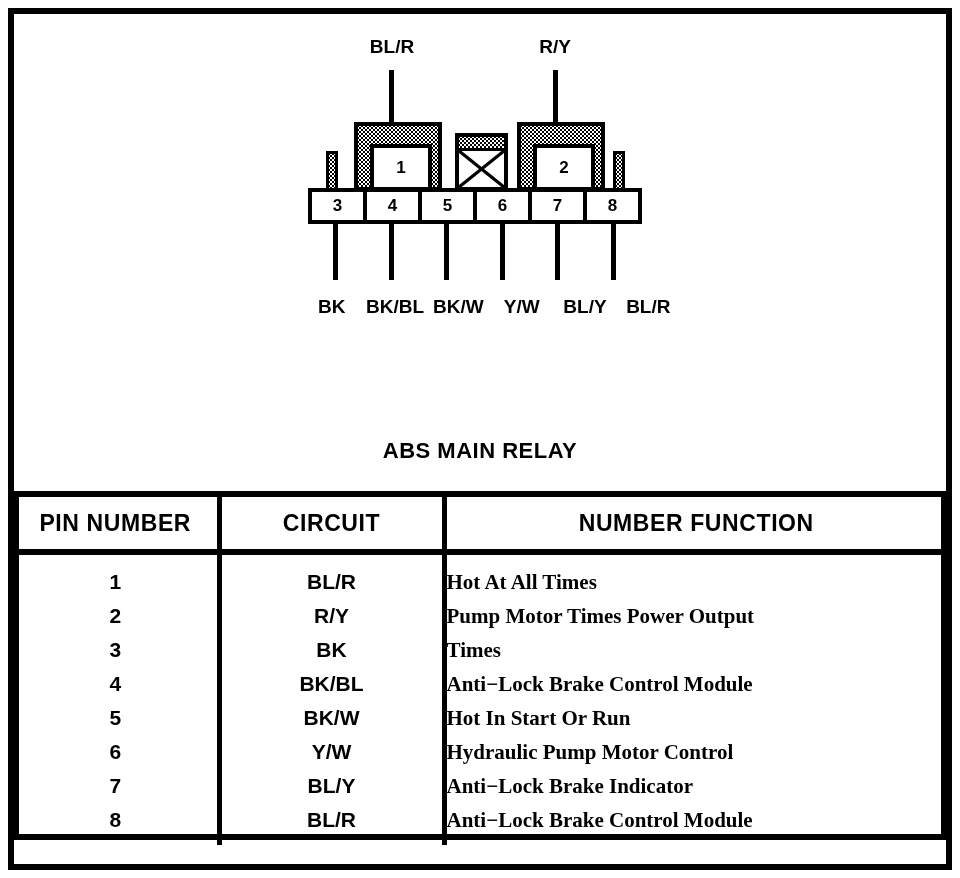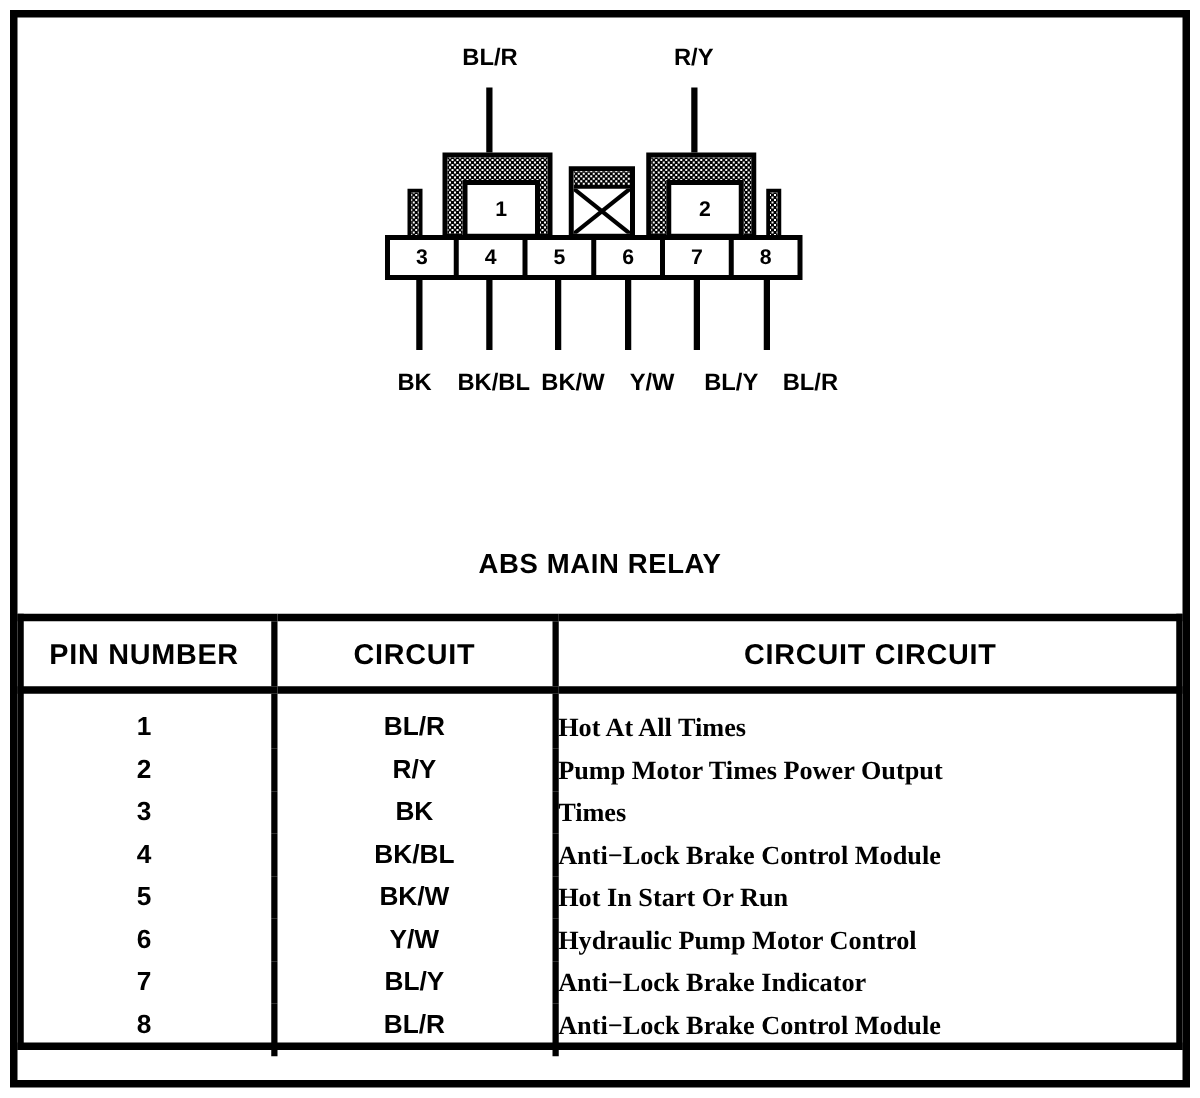--- a/index.html
+++ b/index.html
@@ -341,21 +341,21 @@
     <table class="pin-table">
       <colgroup>
         <col class="c-pin">
           <col class="c-cir">
           <col class="c-fun">
       </colgroup>
       <thead>
         <tr>
           <th>PIN NUMBER</th>
           <th>CIRCUIT</th>
-          <th>CIRCUIT CIRCUIT</th>
+          <th>NUMBER FUNCTION</th>
         </tr>
       </thead>
       <tbody>
         <tr>
           <td class="pin-num">1</td>
           <td class="pin-cir">BL/R</td>
           <td class="pin-fun">Hot At All Times</td>
         </tr>
         <tr>
           <td class="pin-num">2</td>

